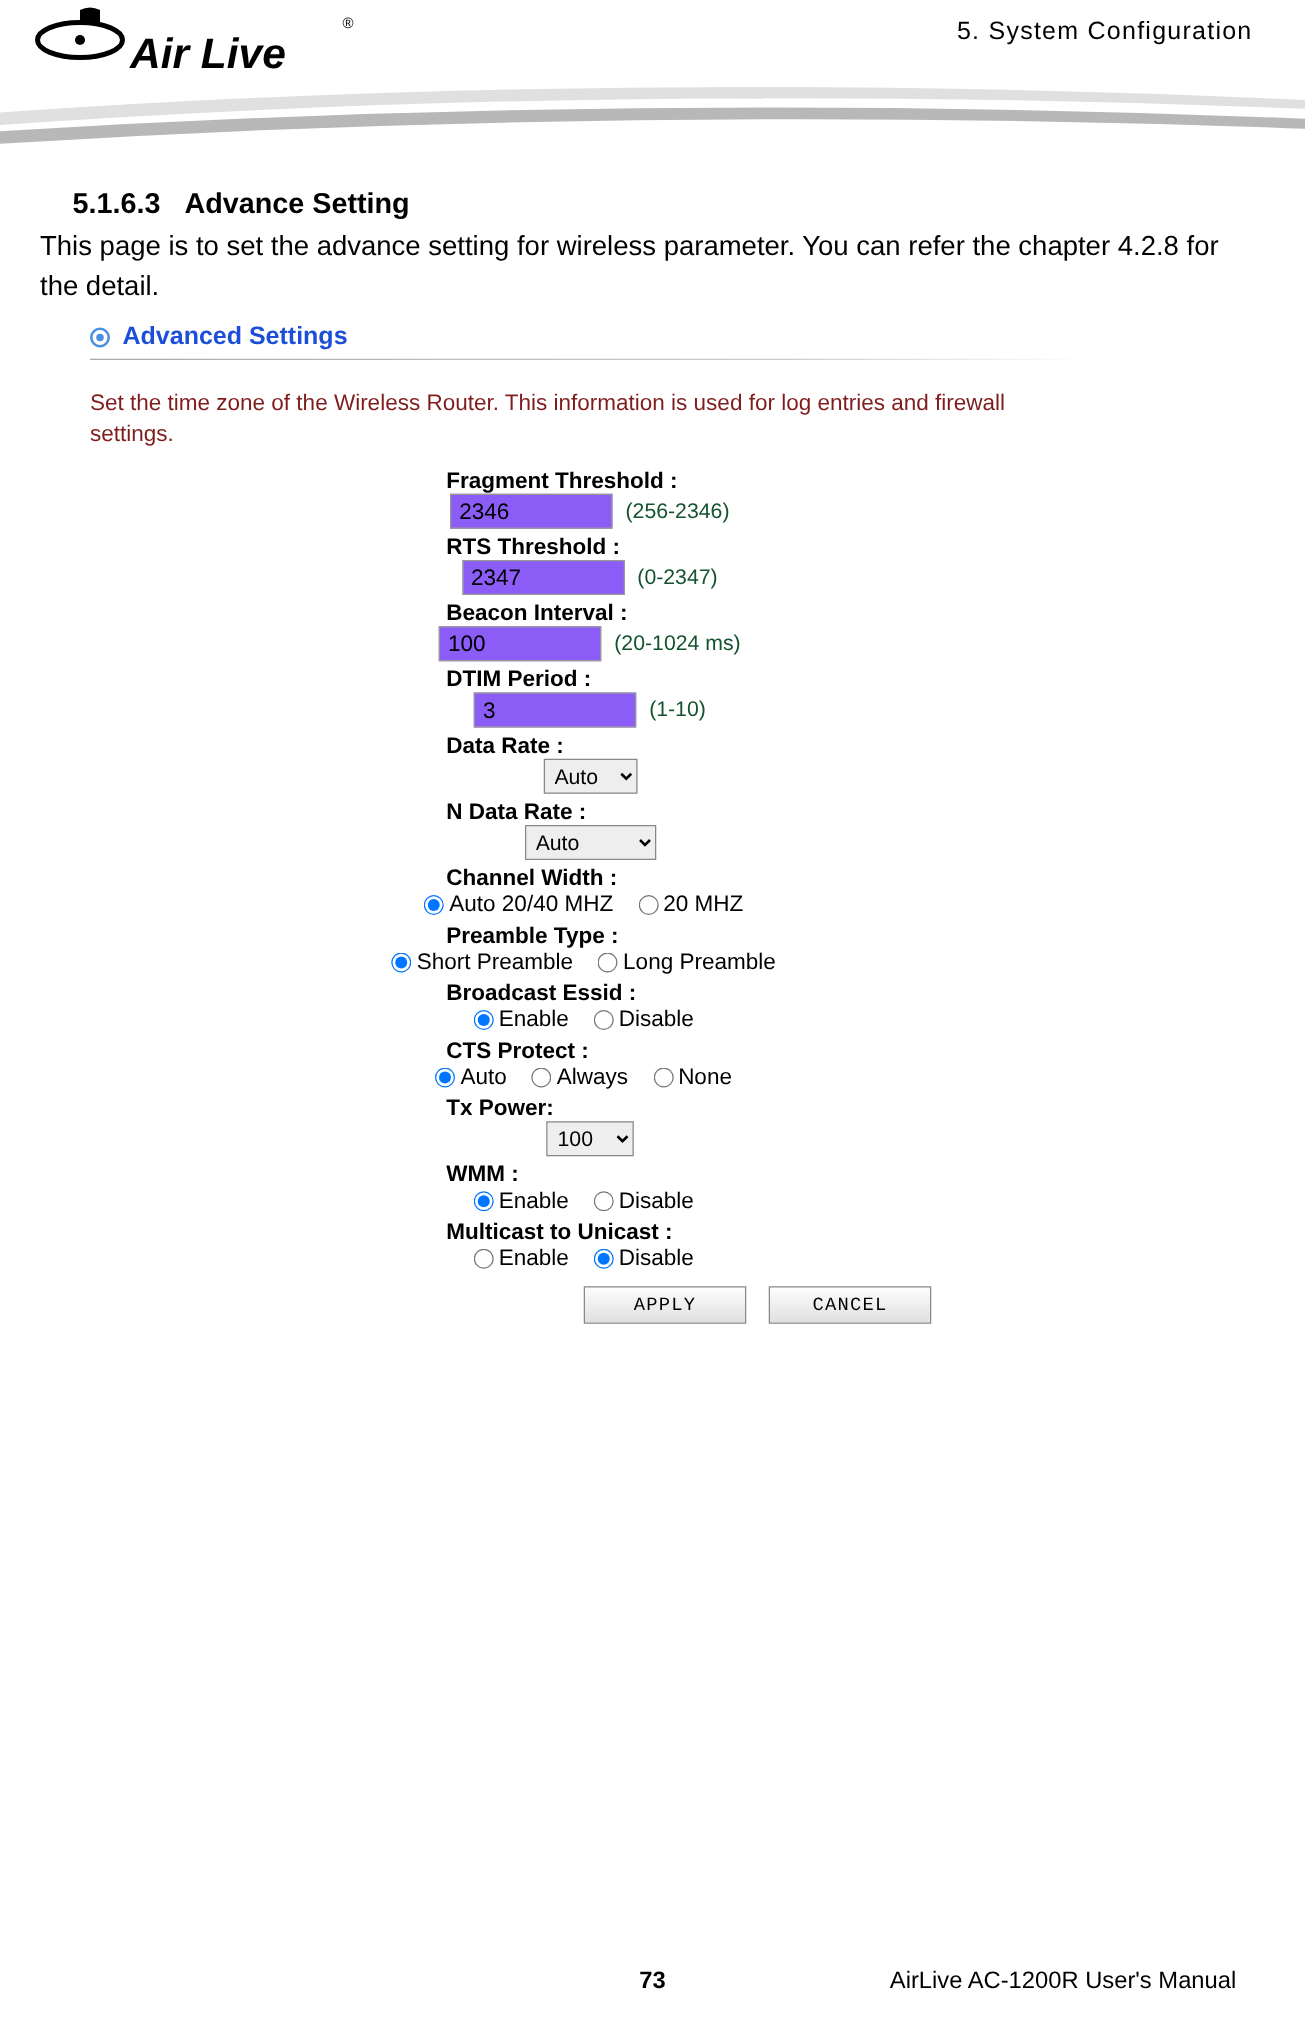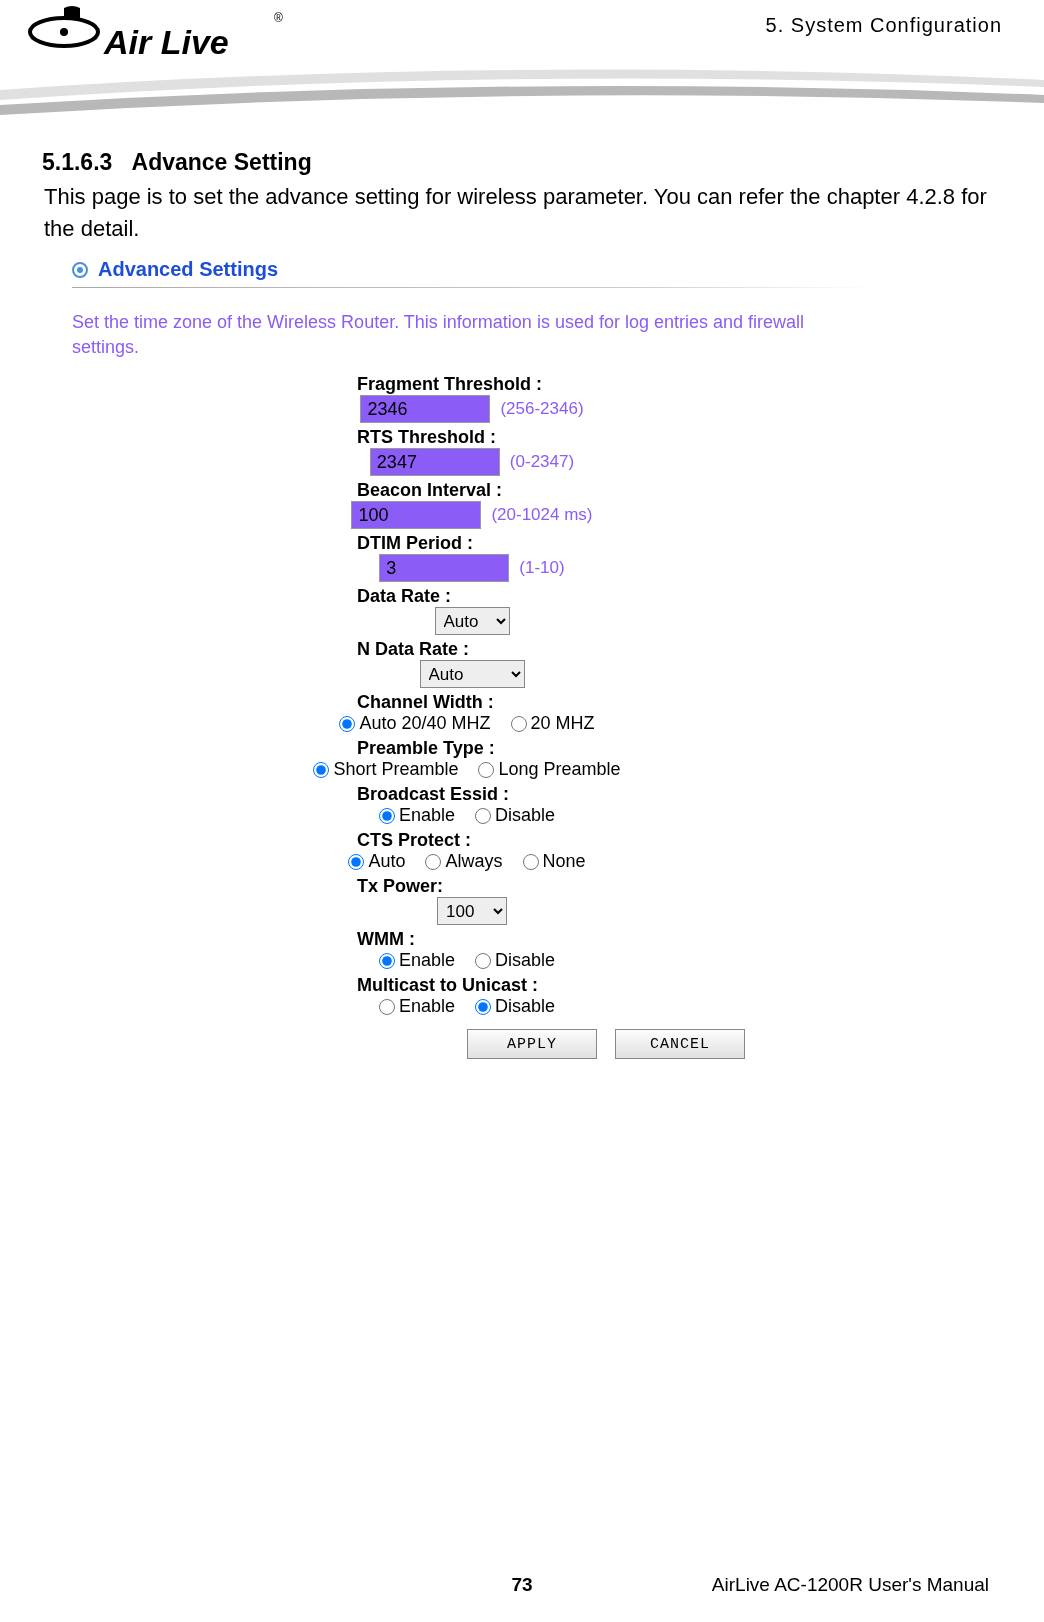--- a/index.html
+++ b/index.html
@@ -29,28 +29,28 @@
       position: absolute;
       top: 55px;
       left: 0;
       width: 1044px;
       height: 70px;
       pointer-events: none;
     }
     .section-heading {
       position: absolute;
       top: 149px;
-      left: 42px;
+      left: 58px;
       font-size: 23px;
       font-weight: bold;
     }
     .section-body {
       position: absolute;
       top: 181px;
-      left: 44px;
+      left: 32px;
       right: 42px;
       font-size: 22px;
       line-height: 1.45;
     }
     .form-block {
       position: absolute;
       top: 258px;
       left: 72px;
       width: 800px;
       font-size: 18px;
@@ -75,21 +75,21 @@
     }
     .panel-rule {
       margin-top: 6px;
       height: 1px;
       background: linear-gradient(to right, #aaa 0%, #ccc 70%, #fff 100%);
     }
     .panel-desc {
       margin-top: 22px;
       margin-bottom: 12px;
       font-size: 18px;
-      color: #8b5cf6;
+      color: #7f1d1d;
       line-height: 1.4;
       max-width: 780px;
     }
     .form-row {
       display: flex;
       align-items: center;
       min-height: 44px;
       padding: 2px 0;
       flex-direction: column;
     }
@@ -107,21 +107,21 @@
     input.text-input {
       width: 130px;
       height: 28px;
       padding: 2px 6px;
       font-size: 18px;
       border: 1px solid #999;
       background: #8b5cf6;
     }
     .hint {
       font-size: 17px;
-      color: #8b5cf6;
+      color: #14532d;
     }
     select.dropdown {
       height: 28px;
       font-size: 17px;
       border: 1px solid #888;
       background: #eee;
       padding: 1px 4px;
     }
     .radio-wrap {
       display: inline-flex;

